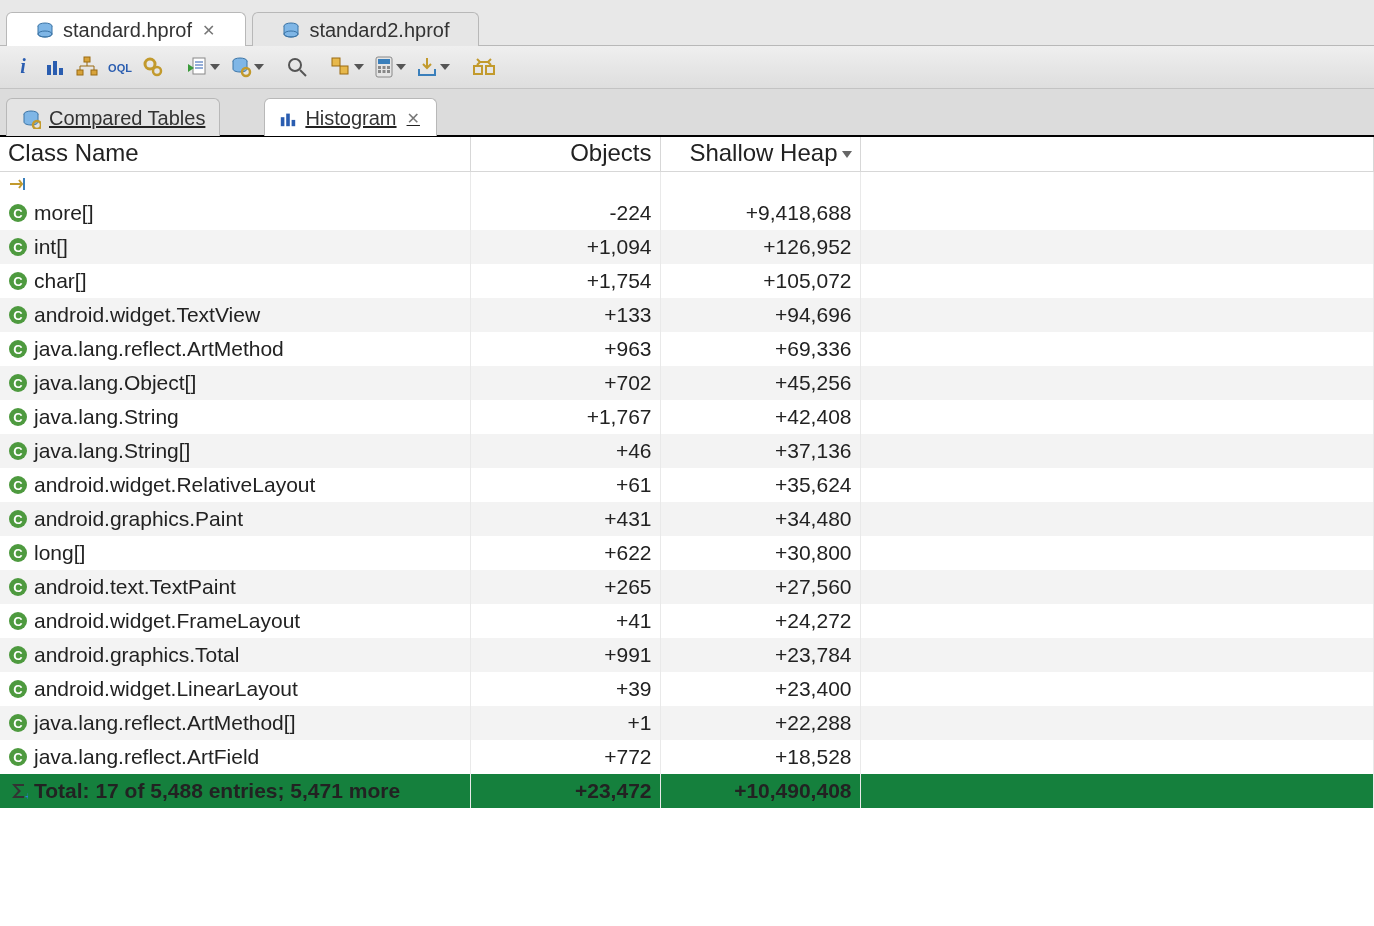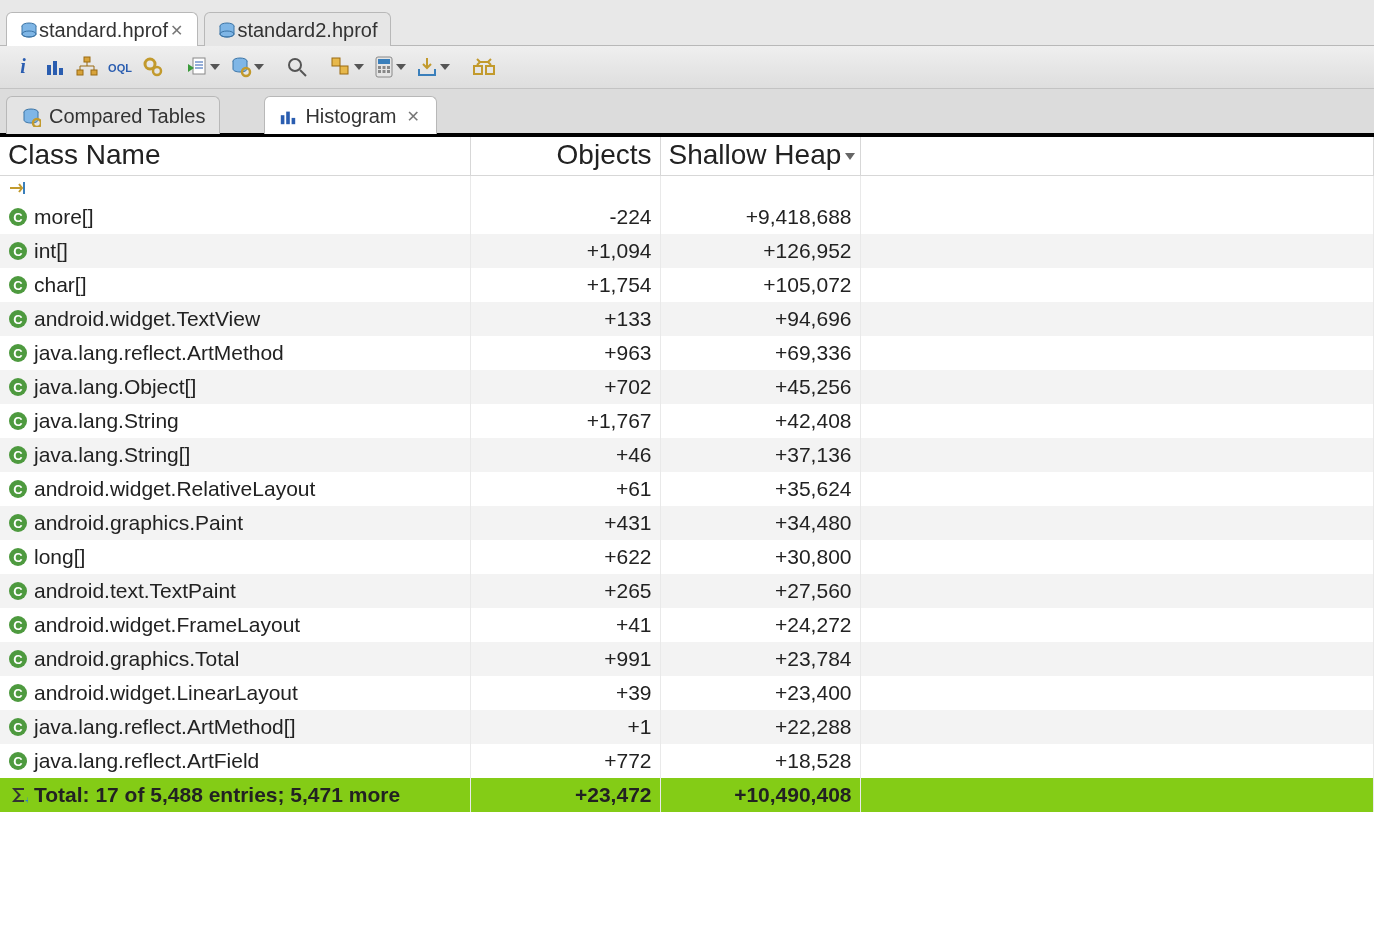--- a/index.html
+++ b/index.html
@@ -17,22 +17,22 @@
     display:flex;
     align-items:flex-end;
     height:46px;
     padding-left:6px;
     background: #e8e8e8;
     border-bottom: 1px solid #b8b8b8;
   }
   .editor-tab {
     display:flex;
     align-items:center;
-    gap:0;
-    padding: 6px 12px 4px;
+    gap:8px;
+    padding: 6px 28px 4px;
     margin-right:6px;
     border: 1px solid #b8b8b8;
     border-bottom: none;
     border-radius: 6px 6px 0 0;
     background: #e6e6e6;
     color:#333;
     cursor:pointer;
     position:relative;
     top:1px;
   }
@@ -75,21 +75,22 @@
     margin-left:2px;
   }
 
   
   .view-tabbar {
     display:flex;
     align-items:flex-end;
     height:48px;
     padding-left:6px;
     background: #dcdcdc;
-    border-bottom:4px solid #000000;
+    border-bottom:2px solid #000000;
+    text-decoration:underline;
   }
   .view-tab {
     display:flex;
     align-items:center;
     gap:8px;
     padding:8px 14px 6px;
     margin-right:4px;
     border:1px solid #b8b8b8;
     border-bottom:none;
     border-radius:6px 6px 0 0;
@@ -106,21 +107,21 @@
     width:100%;
     border-collapse:collapse;
     table-layout:fixed;
   }
   .histo col.c1 { width:470px; }
   .histo col.c2 { width:190px; }
   .histo col.c3 { width:200px; }
   .histo th {
     text-align:left;
     font-weight:400;
-    font-size:28px;
+    font-size:24px;
     padding:2px 8px 4px;
     border-right:1px solid #d7d7d7;
     border-bottom:1px solid #d7d7d7;
     background:#fff;
     color:#222;
     white-space:nowrap;
   }
   .histo th.num { text-align:right;margin-top:32px; }
   .sort-caret {
     width:0;height:0;display:inline-block;
@@ -140,21 +141,21 @@
     overflow:hidden;
   }
   .histo td.num { text-align:right; font-variant-numeric: tabular-nums; }
   .histo tbody tr.striped:nth-child(odd) td { background:#f3f3f3; }
   .histo tbody tr.striped:nth-child(even) td { background:#ffffff; }
   .histo tbody tr.filter td { background:#fff; }
   .histo tbody tr.filter td {
     color:#8e8e8e;
   }
   .histo tbody tr.total td {
-    background:#84cc16;
+    background:#15803d;
     font-weight:700;
     text-align:right;
   }
 
   .cell-name {
     display:flex;
     align-items:center;
     gap:6px;
   }
 

